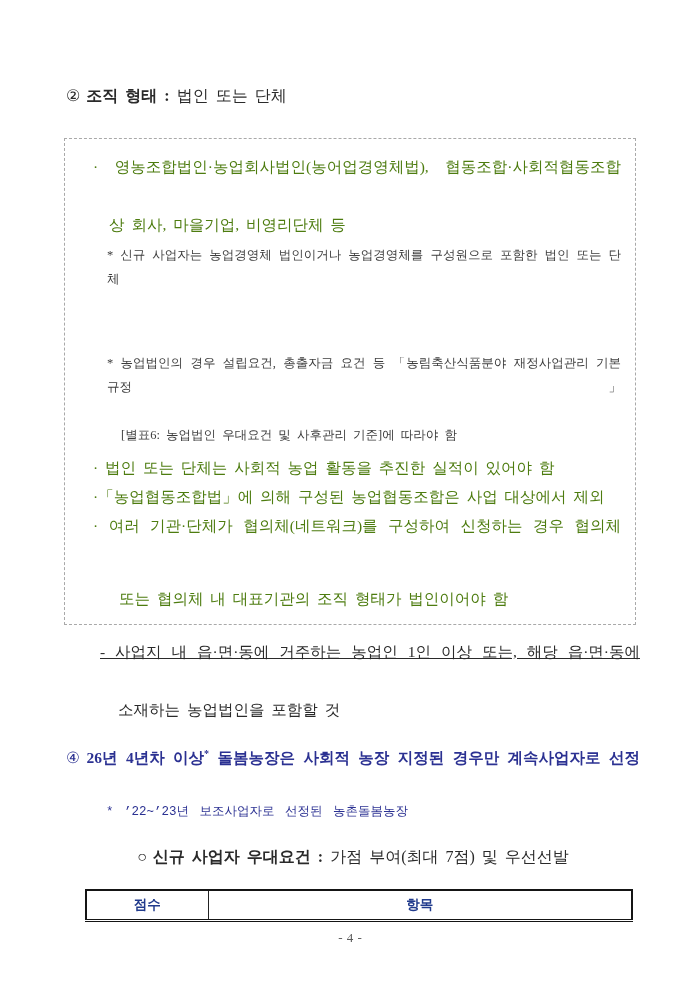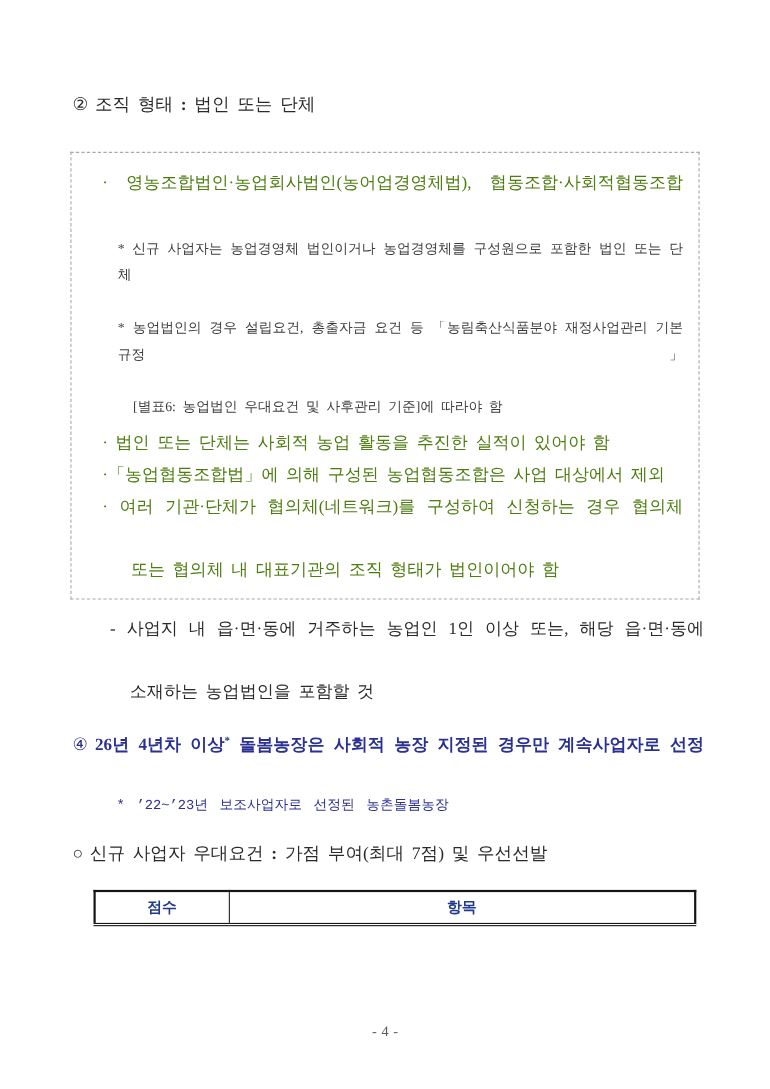--- a/index.html
+++ b/index.html
@@ -9,37 +9,37 @@
     box-sizing:border-box;
     padding:84px 60px 0 66px;
     background:#ffffff;
     font-family:"Liberation Serif", serif;
     color:#2a2a2a;
     word-spacing:3px;
     overflow:hidden;
   }
   .heading { font-size:16px; line-height:24px; }
   .heading .marker { margin-right:6px; }
-  .heading .ttl { font-weight:400; }
+  .heading .ttl { font-weight:700; }
   .heading .sep { font-weight:700; }
 
   
   .info-box {
     margin-top:30px;
     margin-left:-2px;
     width:572px;
     box-sizing:border-box;
     border:1px dashed #a9a9a9;
     padding:13px 14px 11px 14px;
   }
   .info-box .main { font-size:15.5px; line-height:29px; color:#4d7c0f; }
   .info-box .note { font-size:12.5px; line-height:24px; color:#3c3c3c; }
   .pl14{padding-left:14px;} .pl22{padding-left:22px;} .pl30{padding-left:30px;}
-  .pl28{padding-left:28px;} .pl42{padding-left:42px;} .pl40{padding-left:40px;}
-  .pl34{padding-left:34px;} .pl52{padding-left:52px;}
+  .pl28{padding-left:28px;margin-top:36px;} .pl42{padding-left:42px;} .pl40{padding-left:40px;margin-top:15px;}
+  .pl34{padding-left:34px;text-decoration:underline;} .pl52{padding-left:52px;}
   .mt4{margin-top:4px;} .mt6{margin-top:6px;}
 
   
   .just { text-align:justify; }
   .just::after { content:""; display:inline-block; width:100%; height:0; }
 
   .sec3 { margin-top:26px; }
   .sec3-sub { font-size:15.5px; line-height:29px; margin-top:12px; }
 
   .sec4 {
@@ -49,21 +49,21 @@
   }
   .sec4 .marker{ font-weight:400; margin-right:5px; }
   .sec4 sup { font-size:10px; }
   .sec4-note {
     margin-top:9px;
     color:#2b3192;
     font-family:Liberation Mono, monospace;
     font-size:12.5px; line-height:18px;
   }
 
-  .sec5 { margin-top:24px; }
+  .sec5 { margin-top:24px;text-align:center; }
 
   table.bonus {
     border-collapse:collapse;
     width:548px;
     margin:20px 0 0 19px;
     font-family:"Liberation Sans", sans-serif;
     color:#203a8c;
     font-size:13.5px;
     border:2px solid #151515;
     word-spacing:2px;
@@ -89,20 +89,21 @@
 <body>
 
 <div class="page">
 
   <div class="heading">
     <span class="marker">②</span><span class="ttl">조직 형태</span><span class="sep"> : </span><span>법인 또는 단체</span>
   </div>
 
   <div class="info-box">
     <div class="main pl14 just">· 영농조합법인·농업회사법인(농어업경영체법), 협동조합·사회적협동조합</div>
+    <div class="main pl30">상 회사, 마을기업, 비영리단체 등</div>
     <div class="note pl28 mt4 just">* 신규 사업자는 농업경영체 법인이거나 농업경영체를 구성원으로 포함한 법인 또는 단체</div>
     <div class="note pl28 just">* 농업법인의 경우 설립요건, 총출자금 요건 등 「농림축산식품분야 재정사업관리 기본규정」</div>
     <div class="note pl42">[별표6: 농업법인 우대요건 및 사후관리 기준]에 따라야 함</div>
     <div class="main pl14 mt6">· 법인 또는 단체는 사회적 농업 활동을 추진한 실적이 있어야 함</div>
     <div class="main pl14">·「농업협동조합법」에 의해 구성된 농업협동조합은 사업 대상에서 제외</div>
     <div class="main pl14 just">· 여러 기관·단체가 협의체(네트워크)를 구성하여 신청하는 경우 협의체</div>
     <div class="main pl40">또는 협의체 내 대표기관의 조직 형태가 법인이어야 함</div>
   </div>
 
   <div class="sec3-sub pl34 just">- 사업지 내 읍·면·동에 거주하는 농업인 1인 이상 또는, 해당 읍·면·동에</div>

